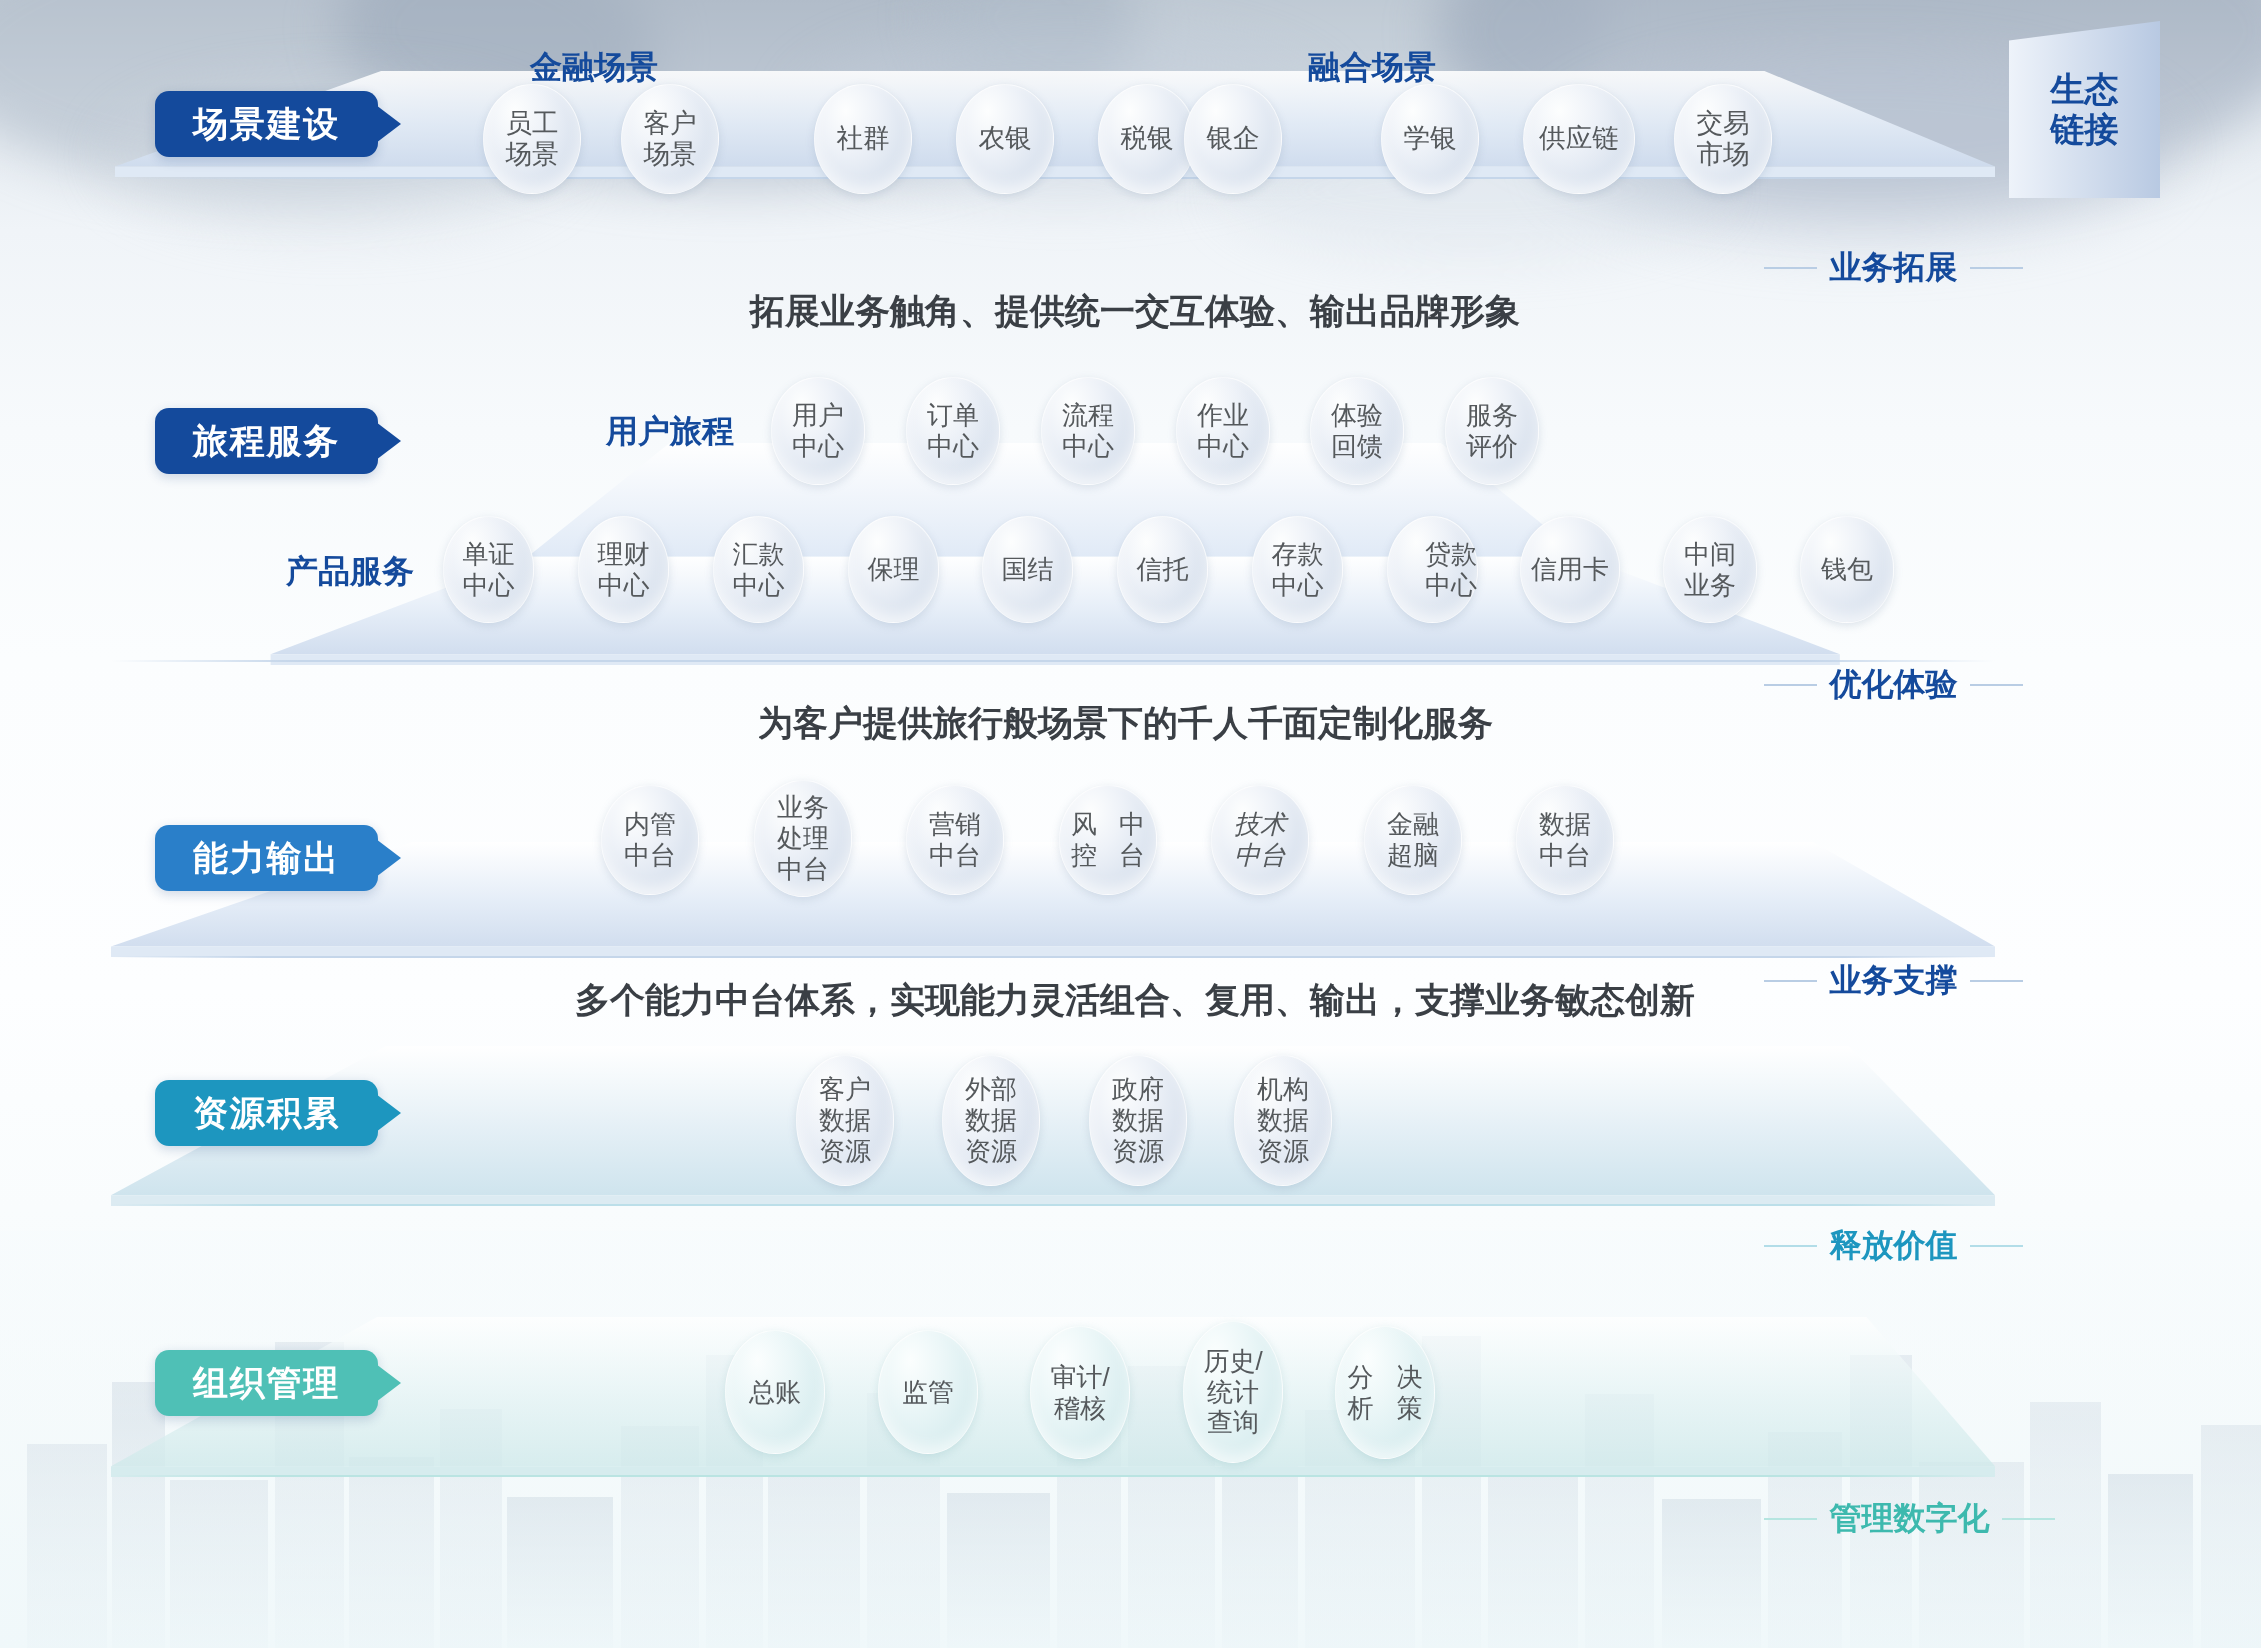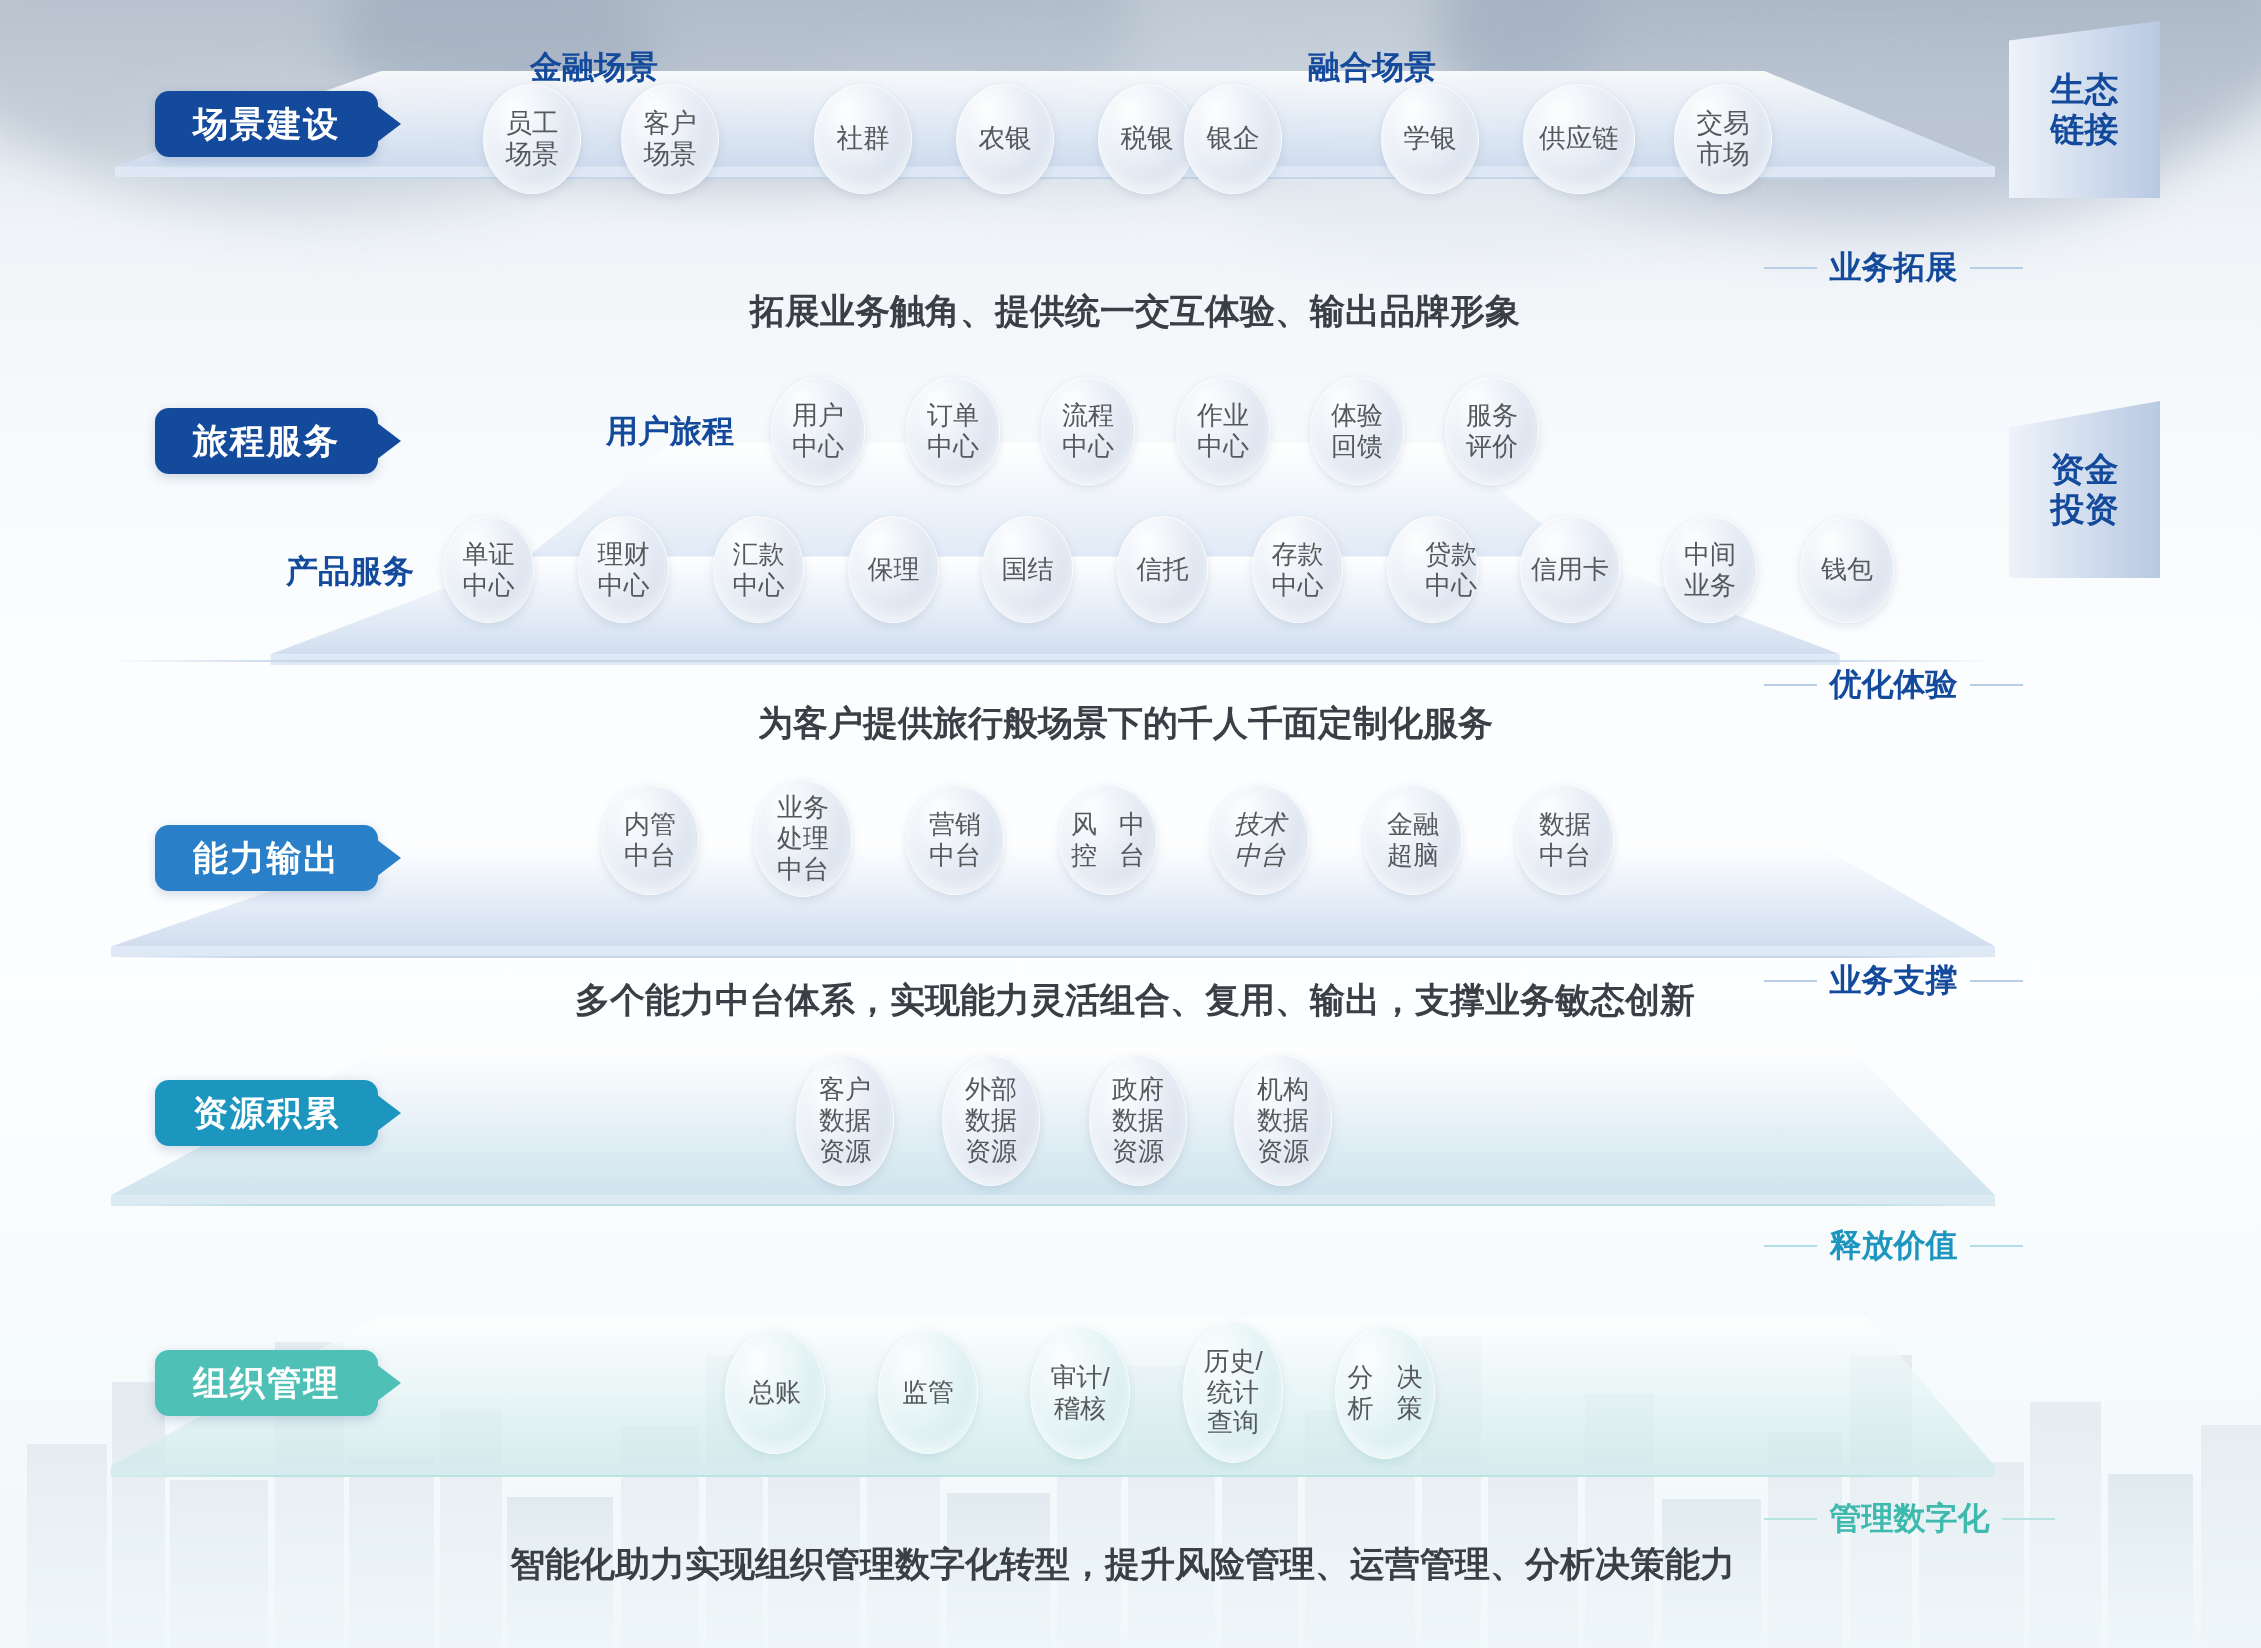--- a/index.html
+++ b/index.html
@@ -267,37 +267,20 @@
   <div class="bub" style="left:1800px;top:516px;width:92px;height:105px;font-size:26px;">钱包</div>
 
   <div class="divlabel navy" style="left:1764px;top:663px;font-size:32px;">
     <span class="ln"></span>
     <span>优化体验</span>
     <span class="ln"></span>
   </div>
 
   <div class="caption" style="left:758px;top:700px;font-size:35px;">为客户提供旅行般场景下的千人千面定制化服务</div>
 
-  <div class="banner" style="left:2009px;top:401px;width:151px;height:177px;font-size:34px;">
-    <div class="bgshape">
-      <svg viewBox="0 0 170 200" preserveAspectRatio="none" style="width:100%;height:100%;">
-        <defs>
-            <linearGradient id="bg2" x1="0" y1="0" x2="1" y2="0">
-          <stop offset="0%" stop-color="#eef3fa"></stop>
-              <stop offset="100%" stop-color="#b8c9e2"></stop>
-        </linearGradient>
-          </defs>
-        <polygon points="0,30 170,0 170,200 0,200" fill="url(#bg2)"></polygon>
-      </svg>
-    </div>
-    <div class="btxt">
-      <div>资金</div>
-      <div>投资</div>
-    </div>
-  </div>
 
   <div class="platform" style="left:111px;top:842px;width:1884px;height:115px;">
     <svg viewBox="0 0 2125 130" preserveAspectRatio="none">
       <defs>
         <linearGradient id="pg3" x1="0" y1="0" x2="0" y2="1">
           <stop offset="0%" stop-color="#ffffff" stop-opacity=".88"></stop>
           <stop offset="55%" stop-color="#e3ecf7" stop-opacity=".92"></stop>
           <stop offset="100%" stop-color="#cfdcee" stop-opacity=".95"></stop>
         </linearGradient>
       </defs>
@@ -433,16 +416,15 @@
       <span>分析</span>
       <span>决策</span>
     </div>
 
   <div class="divlabel mint" style="left:1764px;top:1497px;font-size:32px;">
     <span class="ln"></span>
     <span>管理数字化</span>
     <span class="ln"></span>
   </div>
 
-  <div class="caption" style="left:510px;top:1541px;font-size:35px;">智能化助力实现组织管理数字化转型，提升风险管理、运营管理、分析决策能力</div>
 
 </div>
 
 
 </body></html>

